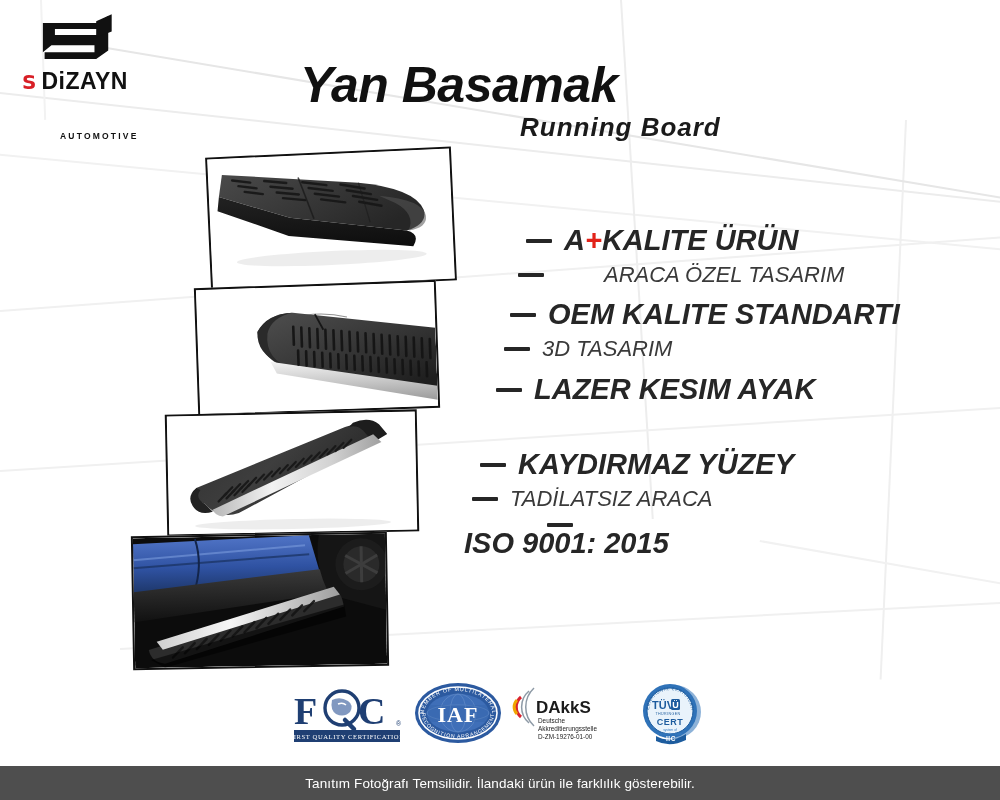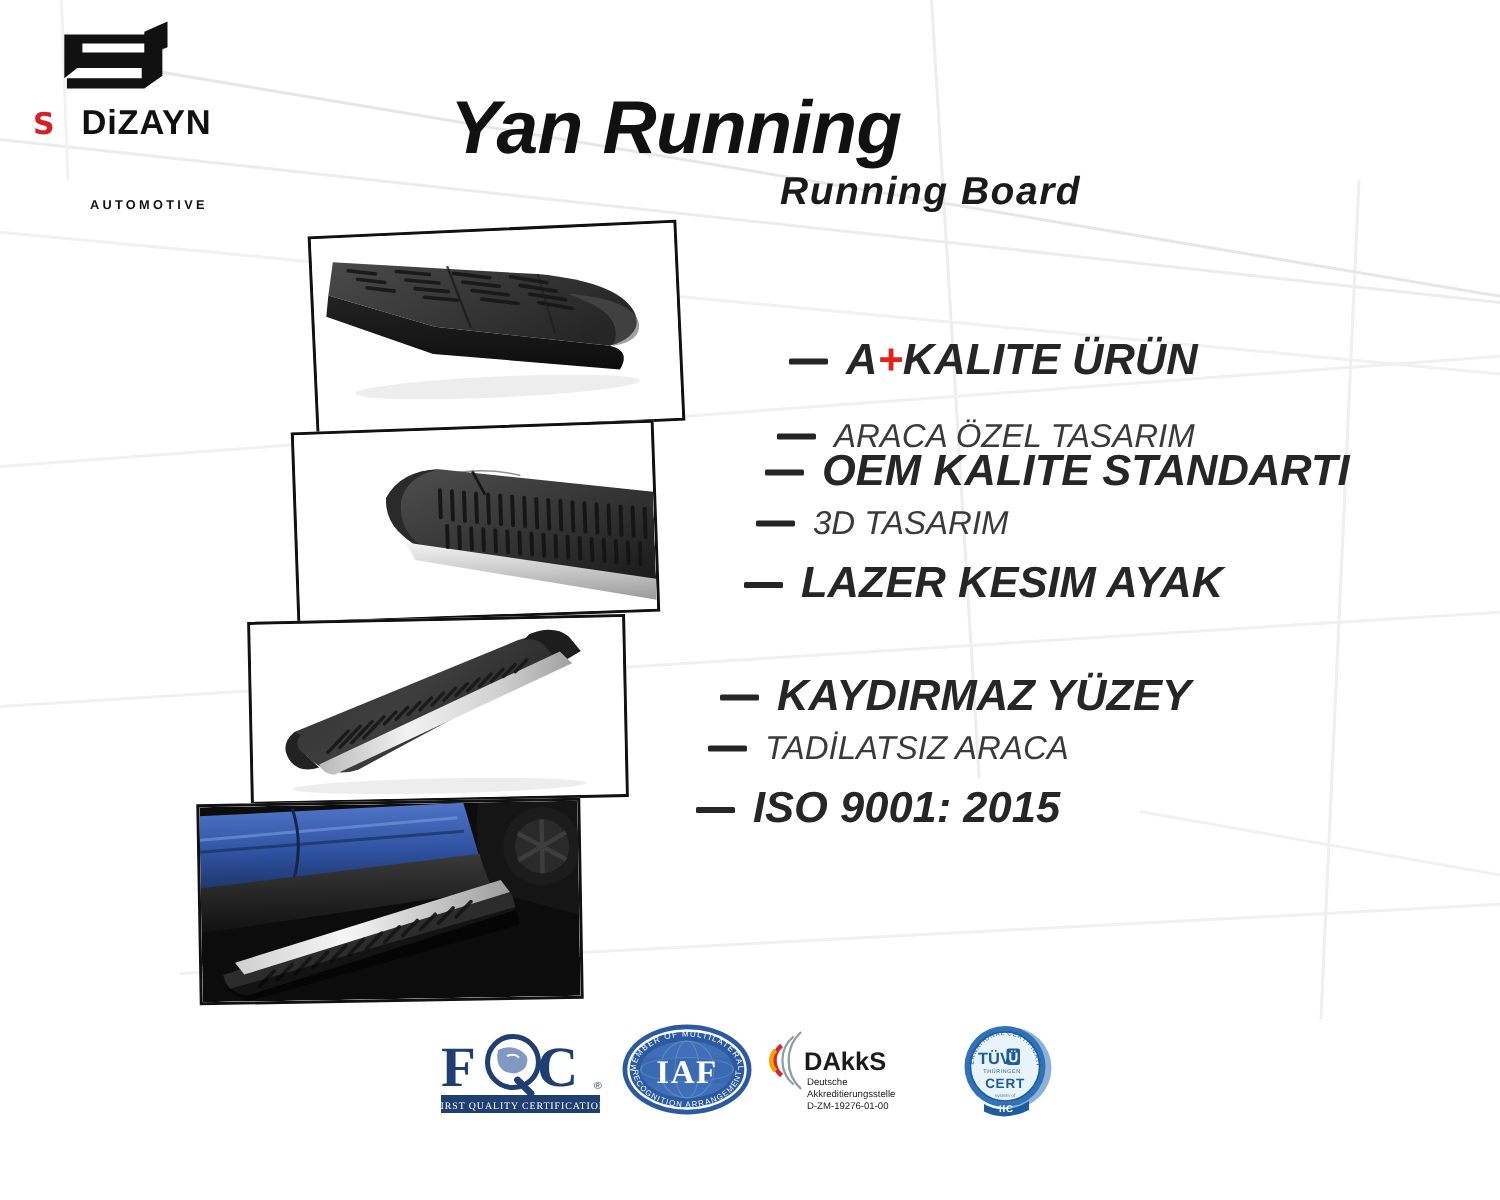--- a/index.html
+++ b/index.html
@@ -13,21 +13,21 @@
 
   
   .bgline{position:absolute;background:#e9e9e9;transform-origin:0 0;pointer-events:none;}
   .bgband{position:absolute;pointer-events:none;transform-origin:0 0;}
 
   
   #logo{position:absolute;left:22px;top:14px;width:150px;height:88px;}
   #logo .mark{position:absolute;left:14px;top:0;width:86px;height:54px;}
   #logo .wordrow{position:absolute;left:0px;top:56px;display:flex;align-items:center;gap:6px;}
   #logo .s-red{color:#d81f26;font-weight:bold;font-size:20px;letter-spacing:-1px;line-height:1;font-family:"DejaVu Sans",sans-serif;}
-  #logo .dizayn{color:#111;font-weight:bold;font-size:23px;letter-spacing:0.5px;line-height:1;margin-left:13px;}
+  #logo .dizayn{color:#111;font-weight:bold;font-size:23px;letter-spacing:0.5px;line-height:1;}
   #logo .auto{position:absolute;left:38px;top:78px;color:#111;font-size:8.5px;font-weight:bold;letter-spacing:2.2px;margin-top:39px;}
 
   
   #title{
     position:absolute;left:300px;top:56px;width:420px;
     font-size:50px;font-weight:bold;font-style:italic;color:#111;
     letter-spacing:-0.5px;white-space:nowrap;
   }
   #subtitle{
     position:absolute;left:520px;top:112px;width:320px;
@@ -86,21 +86,21 @@
         <path d="M70 8 L88 0 L88 20 L70 27 Z" fill="#111111"></path>
       </svg>
     </div>
     <div class="wordrow">
       <span class="s-red">S</span>
       <span class="dizayn">DiZAYN</span>
     </div>
     <div class="auto">AUTOMOTIVE</div>
   </div>
 
-  <div id="title">Yan Running</div>
+  <div id="title">Yan Basamak</div>
   <div id="subtitle">Running Board</div>
 
   <div class="frame" style="left:208px;top:152px;width:242px;height:130px;transform:rotate(-2.6deg);">
     <svg class="svgfill" viewBox="0 0 242 130" preserveAspectRatio="none">
       <defs>
         <linearGradient id="g1top" x1="0" y1="0" x2="1" y2="0.6">
           <stop offset="0%" stop-color="#4a4a4a"></stop>
             <stop offset="45%" stop-color="#3a3a3a"></stop>
           <stop offset="100%" stop-color="#262626"></stop>
         </linearGradient>
@@ -325,21 +325,21 @@
     </svg>
   </div>
 
   <div id="features">
 
     <div class="feat bold" style="left:66px;top:2px;">
       <span class="dash"></span>
       <span><span>A</span><span class="plus">+</span><span>KALITE ÜRÜN</span></span>
     </div>
 
-    <div class="feat light" style="left:58px;top:56px;">
+    <div class="feat light" style="left:58px;top:40px;gap:48px;">
       <span class="dash"></span>
       <span>ARACA ÖZEL TASARIM</span>
     </div>
 
     <div class="feat bold" style="left:50px;top:76px;">
       <span class="dash"></span>
       <span>OEM KALITE STANDARTI</span>
     </div>
 
     <div class="feat light" style="left:44px;top:114px;">
@@ -356,21 +356,21 @@
     <div class="feat bold" style="left:20px;top:226px;">
       <span class="dash"></span>
       <span>KAYDIRMAZ YÜZEY</span>
     </div>
 
     <div class="feat light" style="left:12px;top:264px;">
       <span class="dash"></span>
       <span>TADİLATSIZ ARACA</span>
     </div>
 
-    <div class="feat bold" style="left:4px;top:301px;">
+    <div class="feat bold" style="left:4px;top:301px;flex-direction:column;">
       <span class="dash"></span>
       <span>ISO 9001: 2015</span>
     </div>
 
   </div>
 
   <div id="certs">
 
     <div class="cert" style="left:0px;width:118px;">
       <svg class="svgfill" viewBox="0 0 118 66">
@@ -445,14 +445,17 @@
         <text x="40" y="45" text-anchor="middle" font-family="'Liberation Sans',sans-serif" font-size="9" font-weight="bold" fill="#1d5c9e" letter-spacing="0.5">CERT</text>
         <text x="40" y="51" text-anchor="middle" font-family="'Liberation Sans',sans-serif" font-size="3.2" fill="#3b7fc4">system of</text>
         <text x="40" y="55" text-anchor="middle" font-family="'Liberation Sans',sans-serif" font-size="3.2" fill="#3b7fc4">certification body</text>
         <path d="M26 56 Q40 64 56 54 L56 60 Q40 68 26 61 Z" fill="#1d5c9e"></path>
         <text x="41" y="61" text-anchor="middle" font-family="'Liberation Sans',sans-serif" font-size="6.5" font-weight="bold" fill="#ffffff" letter-spacing="0.6">IIC</text>
       </svg>
     </div>
 
   </div>
 
+  <div id="footer">
+    <span>Tanıtım Fotoğrafı Temsilidir. İlandaki ürün ile farklılık gösterebilir.</span>
+  </div>
 
 </div>
 
 </body></html>

